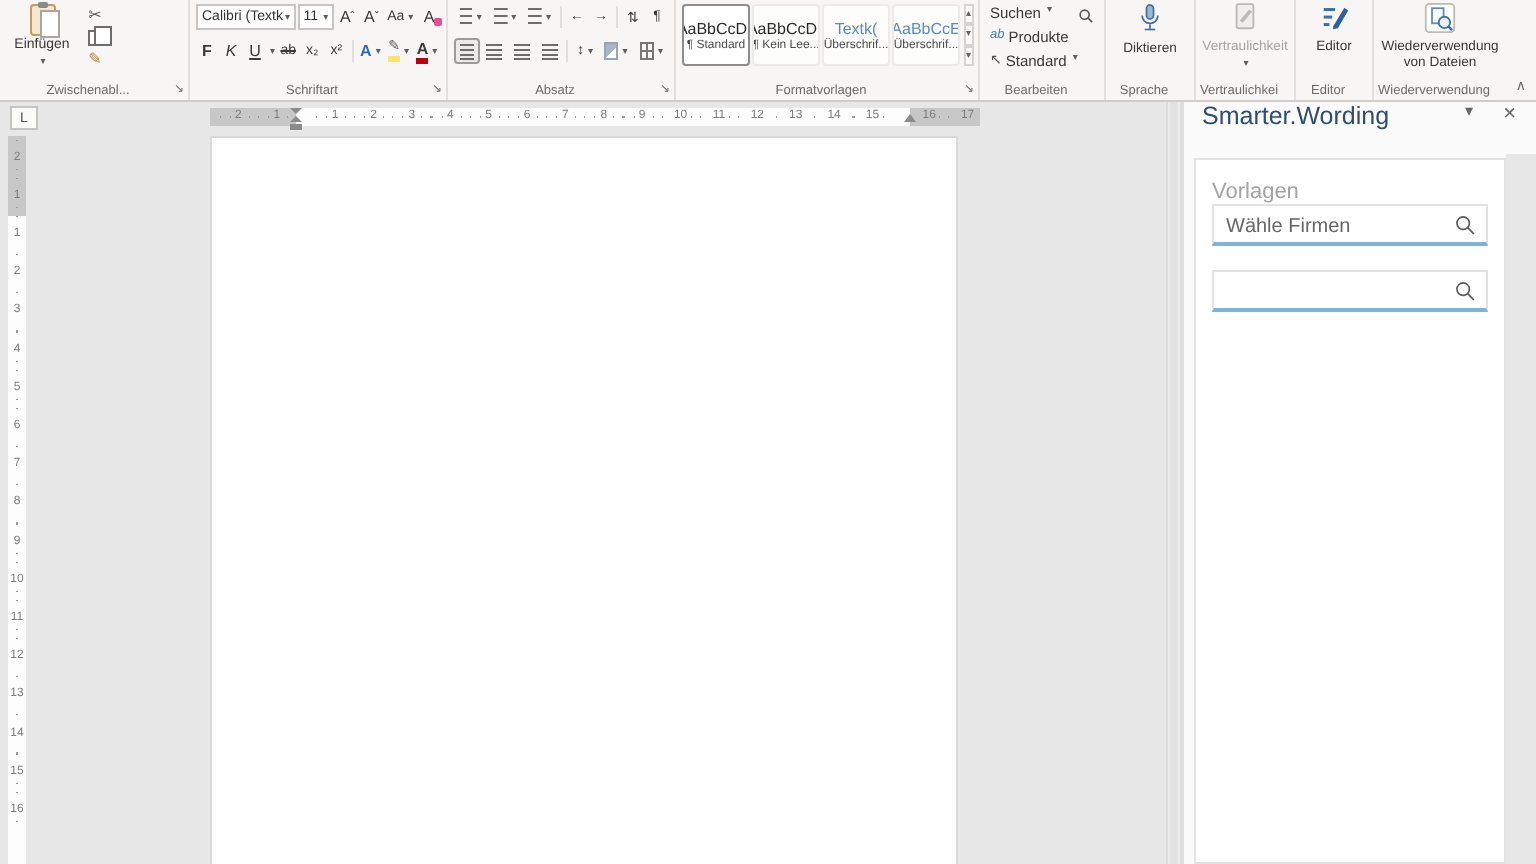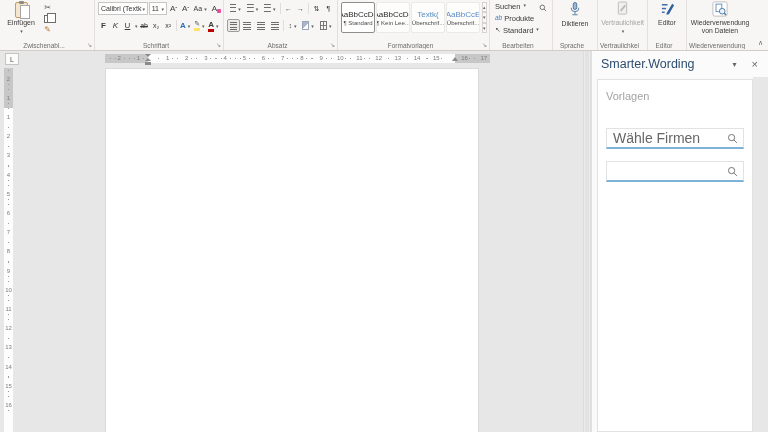--- a/index.html
+++ b/index.html
@@ -94,28 +94,28 @@
   .m-sq{width:6px;height:2.5px;background:#8b8b8b;margin-top:1px}
   .marker-right{position:absolute;left:452px;top:6px;width:0;height:0;border-left:3px solid transparent;border-right:3px solid transparent;border-bottom:4px solid #8b8b8b;z-index:2}
   .page{position:absolute;left:105px;top:17px;width:374px;height:calc(100% - 17px);background:#fff;border:1px solid #dadada;border-bottom:none}
 
   .vscroll{width:8px;flex:none;background:#ececec;border-left:1px solid #dcdcdc;border-right:1px solid #dcdcdc;position:relative}
   .vthumb{position:absolute;left:1px;right:1px;top:0;height:100%;background:#e2e2e2}
 
   
   .pane{flex:1;background:#fafafa;position:relative;border-left:1px solid #e0e0e0}
   .pane-strip{position:absolute;top:0;right:0;bottom:0;width:15px;background:#e7e7e7}
-  .pane-header{height:26px;display:flex;align-items:center;padding:0 6px 0 9px;background:#fbfbfb;position:relative;z-index:1}
+  .pane-header{height:26px;display:flex;padding:0 6px 0 9px;background:#fbfbfb;position:relative;z-index:1}
   .pane-title{flex:1;font-size:12.5px;color:#2e4d6f}
   .pane-chevron{font-size:8px;color:#666;margin-right:15px}
   .pane-close{font-size:11px;color:#666;margin-right:4px}
   .pane-card{position:absolute;left:5px;right:15px;top:28px;bottom:0;background:#fff;border:1px solid #e2e2e2;padding:10px 8px}
-  .section-label{font-size:11px;color:#a3a3a3;margin-bottom:26px}
+  .section-label{font-size:11px;color:#a3a3a3;}
   .field{position:relative;height:21px;margin-bottom:12px;background:#fff;border:1px solid #e2e2e2;border-bottom-width:2px}
-  .finput{width:100%;height:100%;border:none;outline:none;font-size:14px;color:#444;padding:0 20px 0 6px;background:transparent;font-family:inherit}
+  .finput{width:100%;height:100%;border:none;outline:none;font-size:10px;color:#444;padding:0 20px 0 6px;background:transparent;font-family:inherit}
   .finput::placeholder{color:#666;opacity:1}
   .mag{position:absolute;right:5px;top:4px;line-height:0}
 </style>
 </head>
 <body>
 
 <div class="ribbon">
 
   <div class="rgroup" style="width:95px">
     <div class="clip-wrap">

